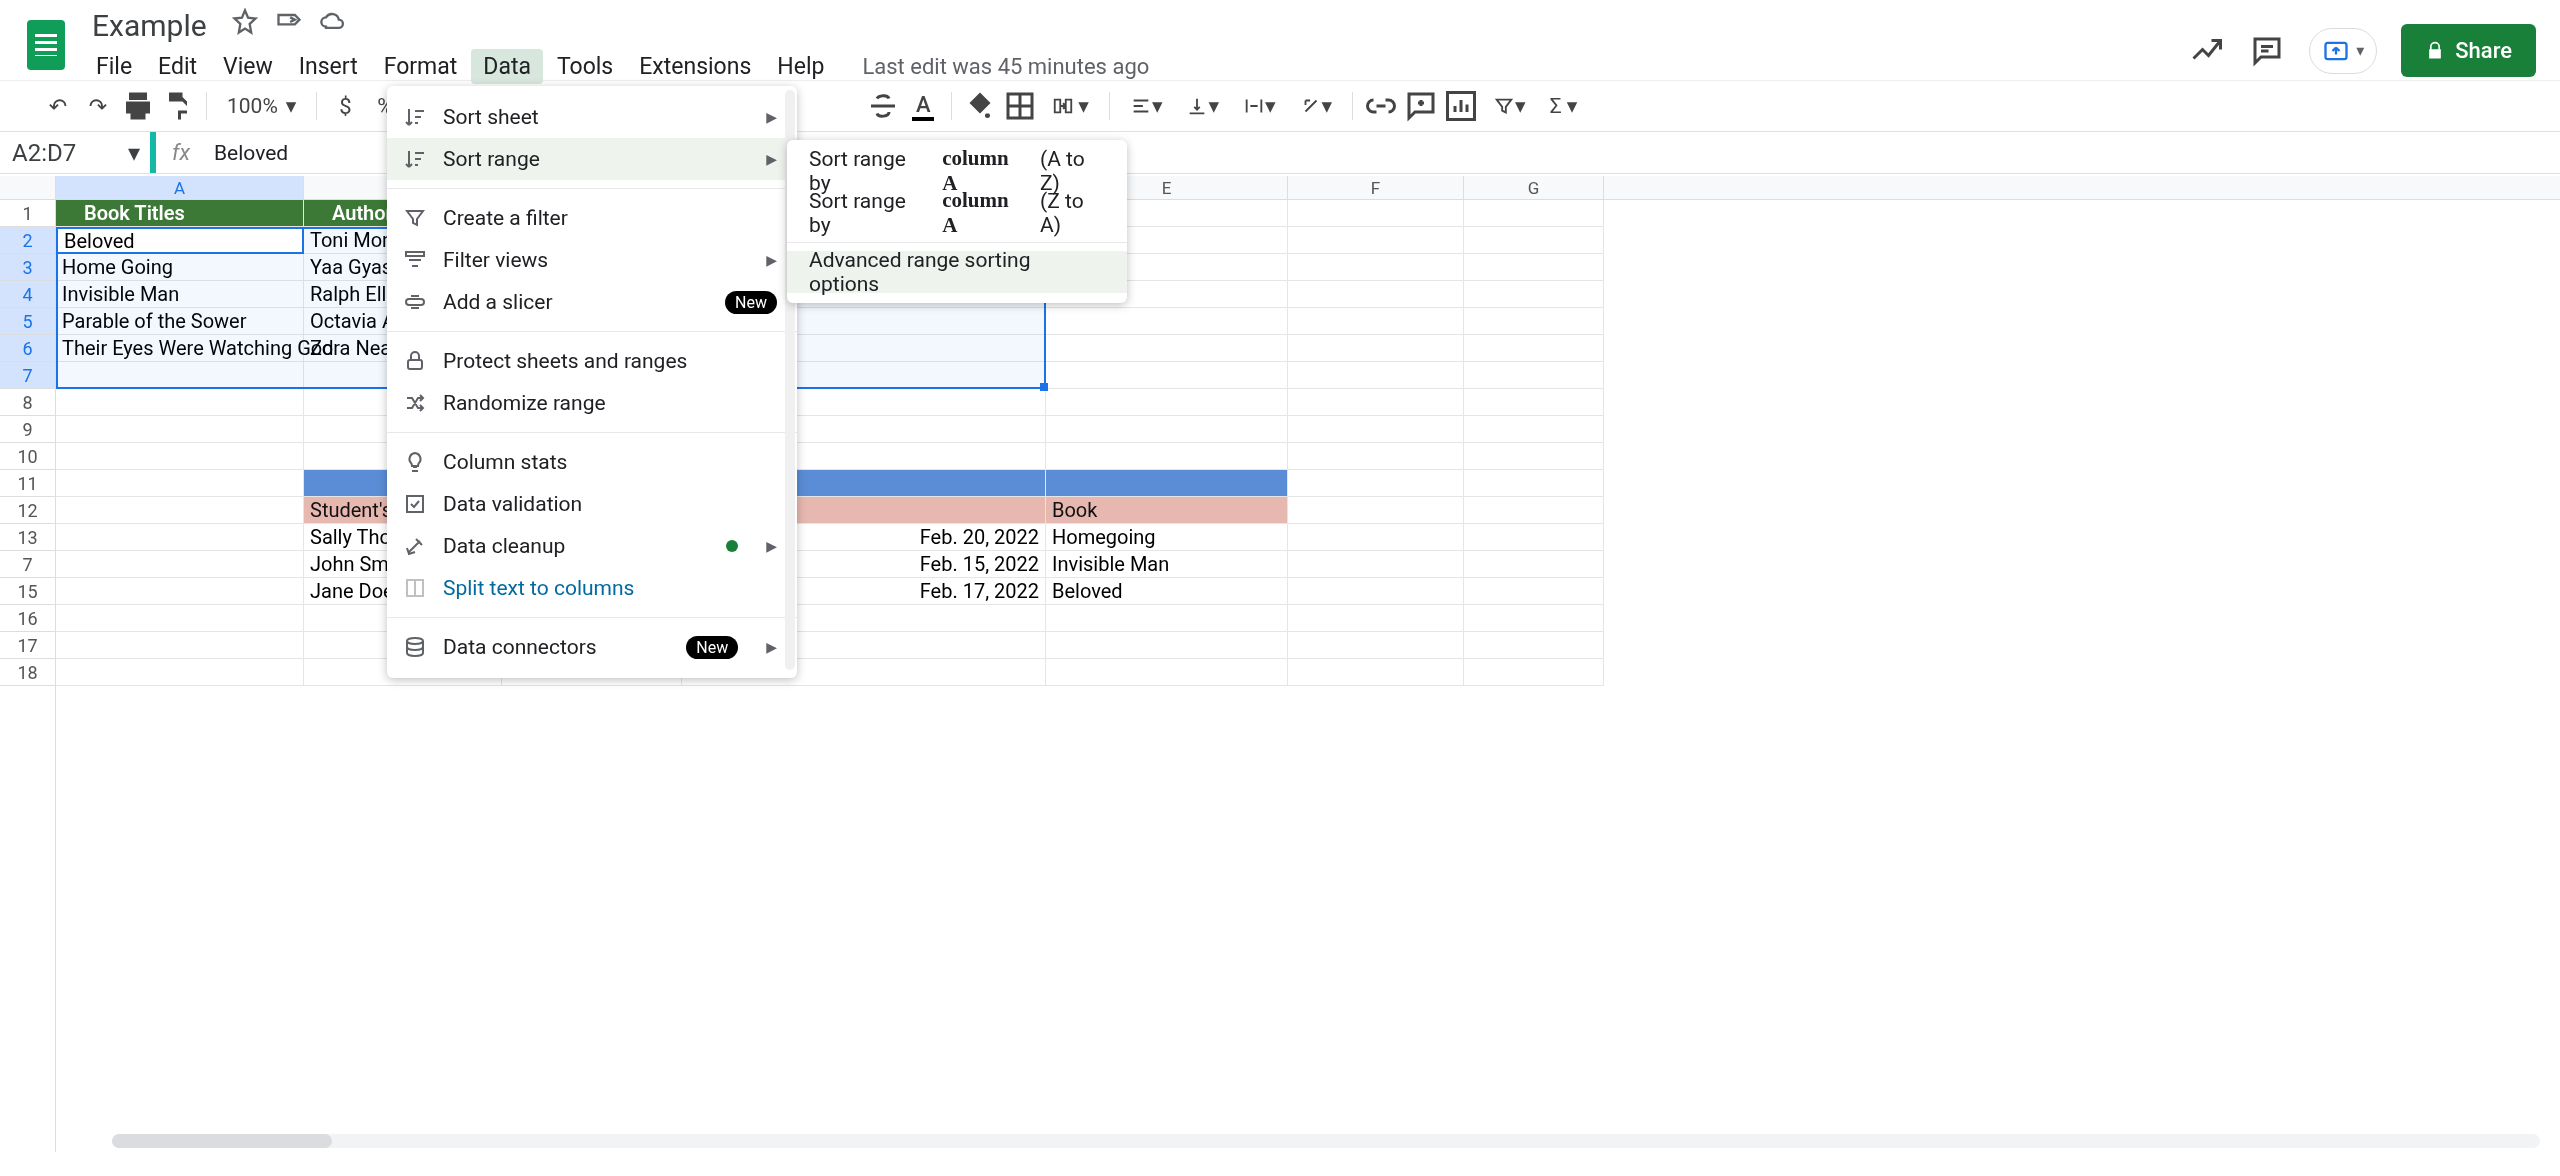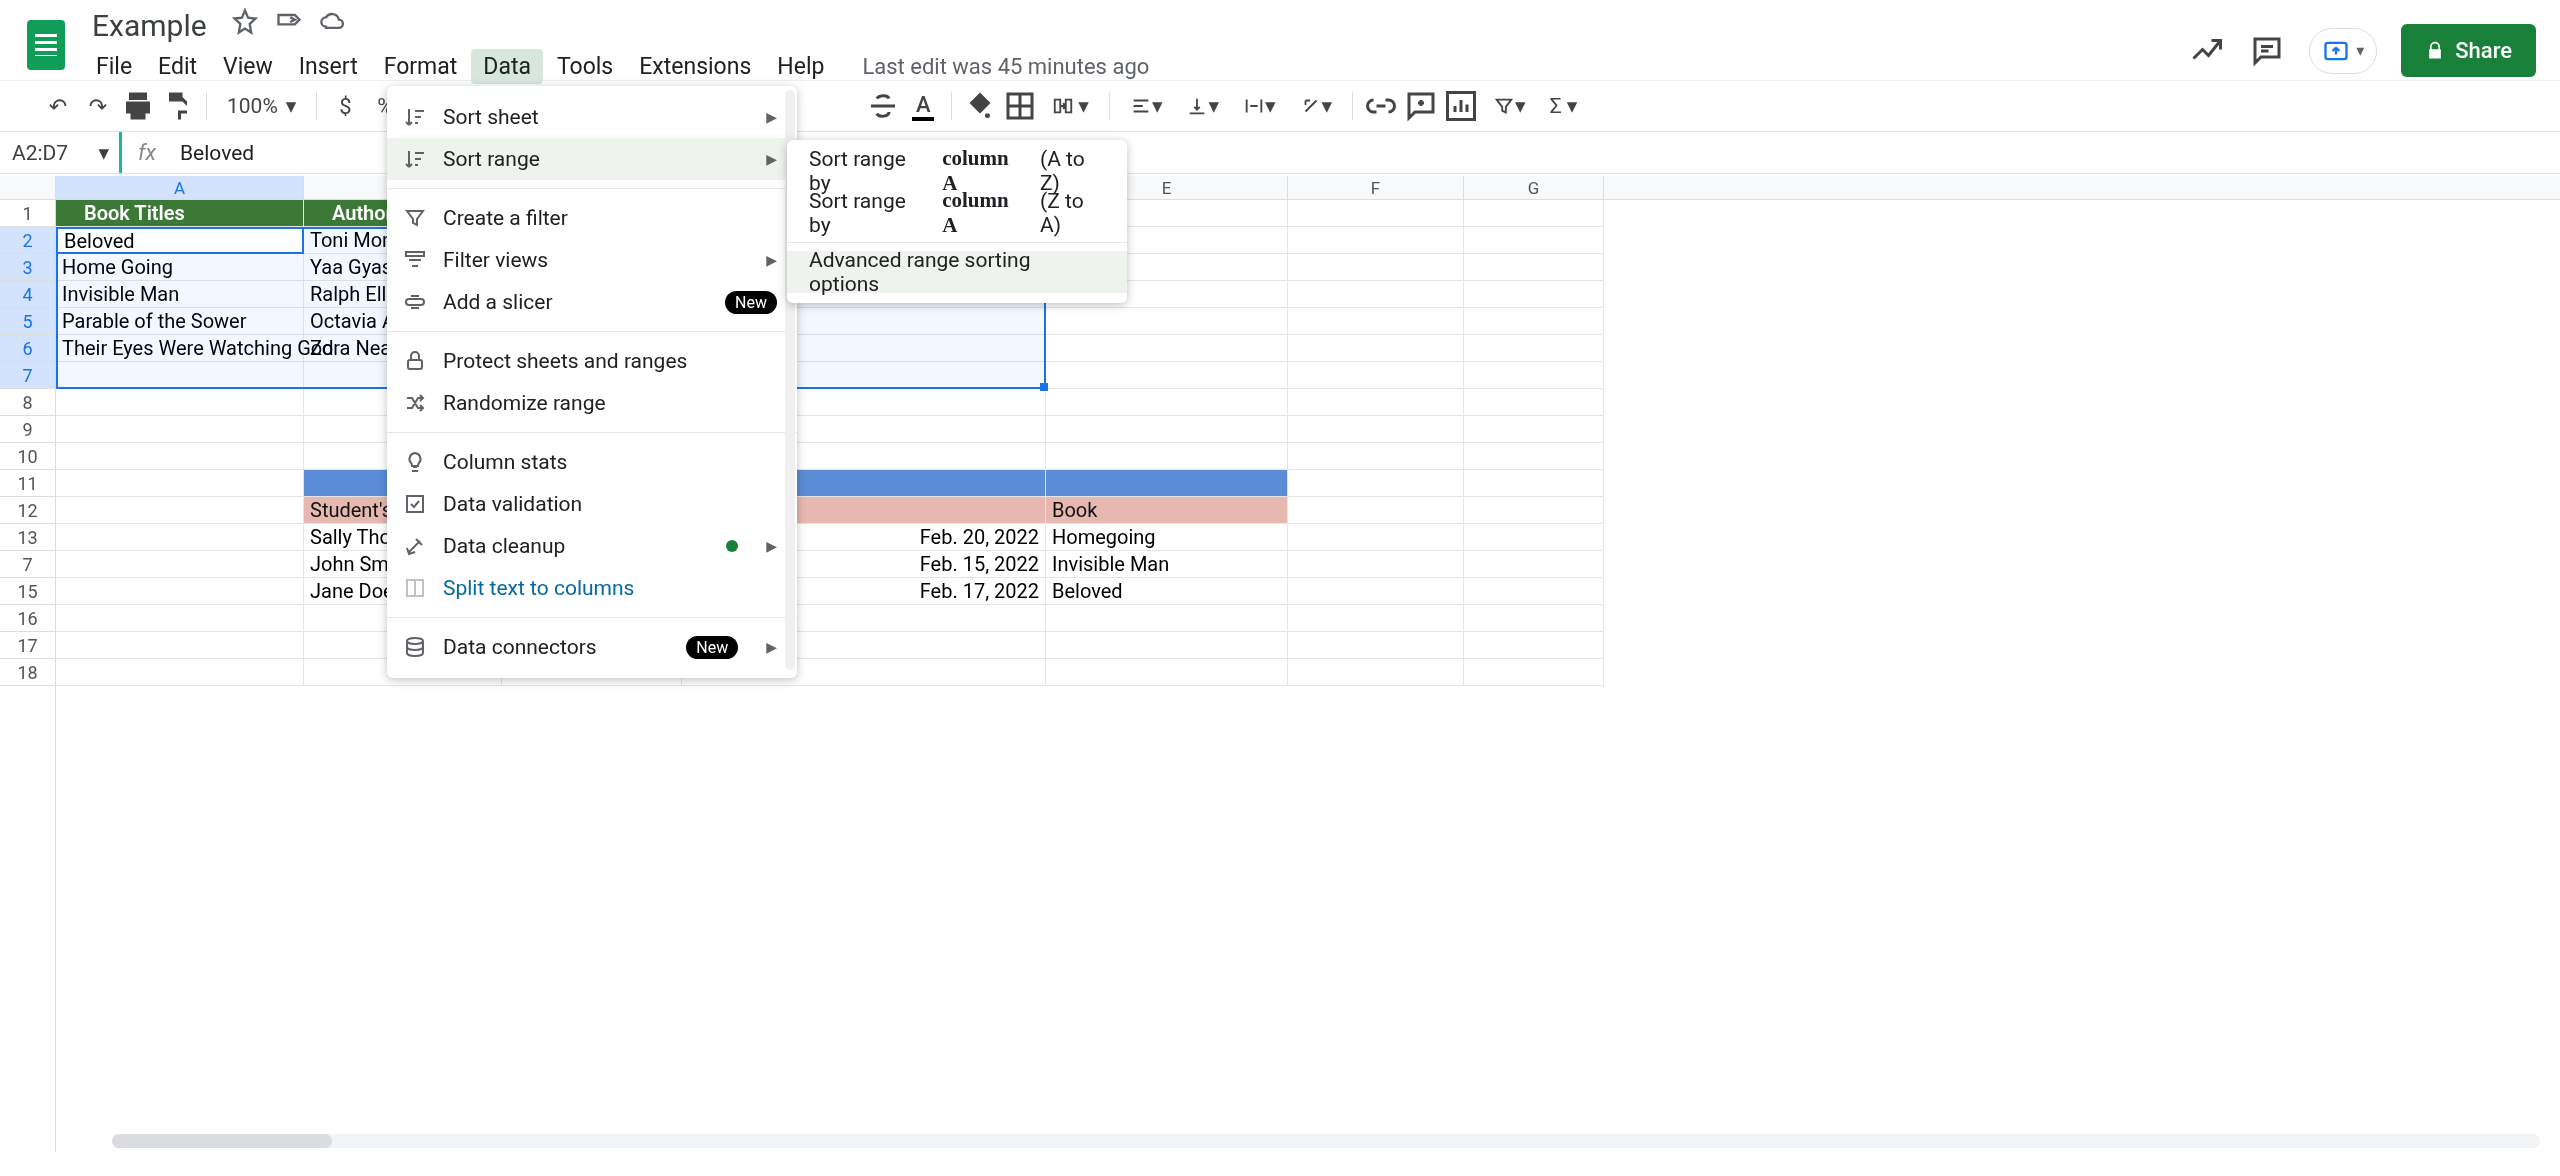--- a/index.html
+++ b/index.html
@@ -24,21 +24,21 @@
 .share-btn { background: #188038; color:#fff; border-radius: 6px; padding: 14px 24px; font-size: 22px; display:flex; align-items:center; gap:10px; font-weight:500;}
 
 
 .toolbar { height: 52px; border-top: 1px solid #eee; border-bottom: 1px solid #e0e0e0; display:flex; align-items:center; padding: 0 12px 0 40px; gap: 4px; color:#444; }
 .tb { width: 36px; height: 36px; display:flex; align-items:center; justify-content:center; font-size: 22px; }
 .tb.wide { width: auto; padding: 0 10px; font-size: 21px; }
 .tb-sep { width: 1px; height: 28px; background: #ddd; margin: 0 6px; }
 
 
 .fbar { height: 42px; display:flex; align-items:center; border-bottom: 1px solid #e0e0e0; }
-.namebox { width: 122px; display:flex; align-items:center; padding: 0 10px 0 12px; font-size: 21px; color:#3c4043; border-right: 3px solid #14b8a6; height:100%; justify-content: space-between;}
+.namebox { width: 156px; display:flex; align-items:center; padding: 0 10px 0 12px; font-size: 24px; color:#3c4043; border-right: 6px solid #14b8a6; height:100%; justify-content: space-between;}
 .fx { padding: 0 16px; color:#888; font-style: italic; font-size: 22px;}
 .formula-val { font-size: 21px; color:#202124; padding-left: 8px;}
 
 
 .grid-wrap { position: absolute; left:0; right:0; top: 176px; bottom: 24px; display:flex; }
 .rowhdr-col { width: 56px; border-right: 1px solid #ddd; }
 .rowhdr { height: 27px; border-bottom: 1px solid #ddd; font-size: 18px; color:#555; display:flex; align-items:center; justify-content:center; background:#fff;}
 .rowhdr.first { height: 24px; background:#f8f9fa;}
 .grid-main { flex:1; position:relative; }
 .colhdr-row { height: 24px; display:flex; background:#f8f9fa; border-bottom: 1px solid #ddd; }

